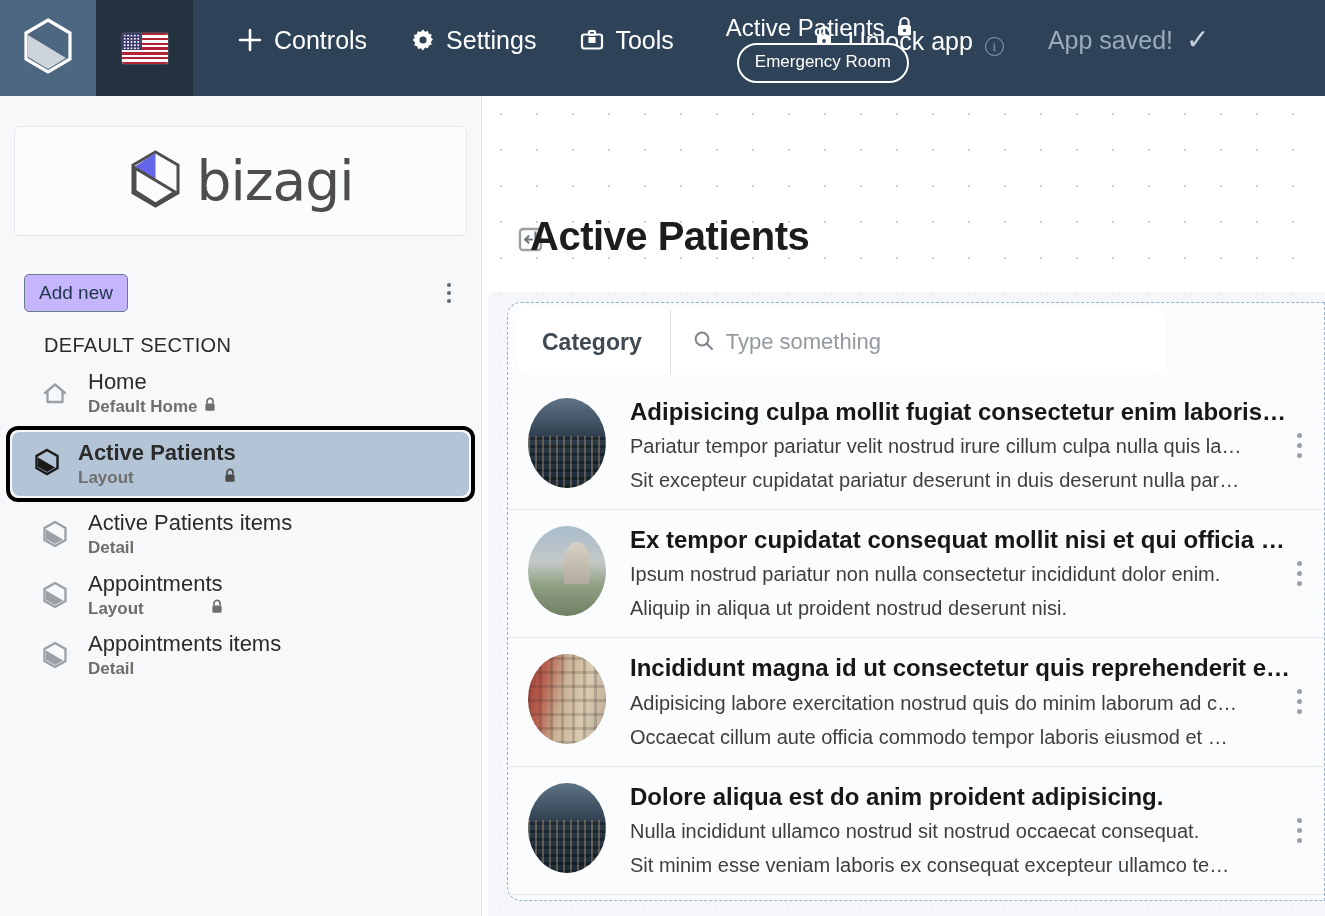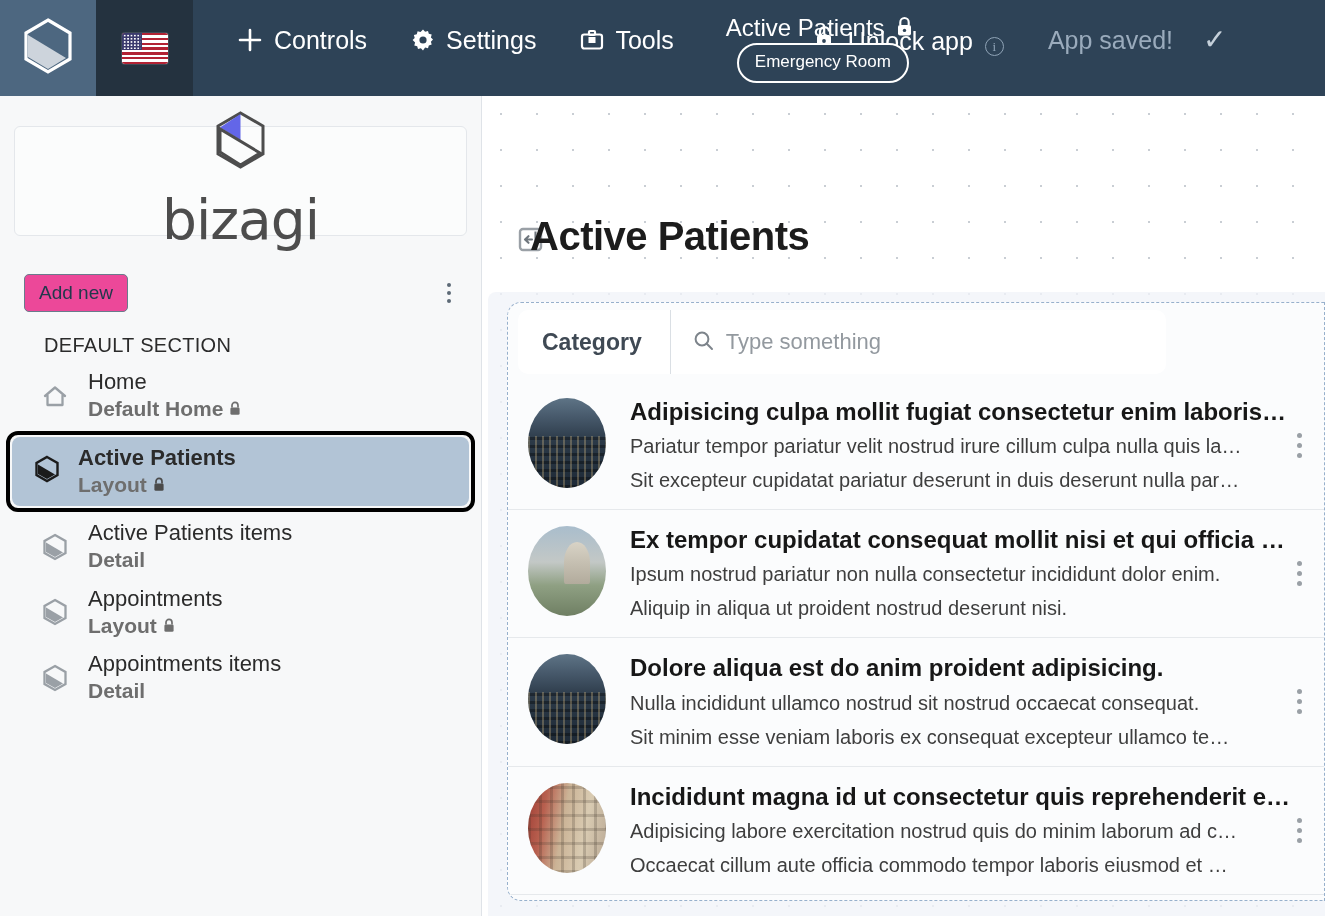--- a/index.html
+++ b/index.html
@@ -111,21 +111,21 @@
   }
   .info-icon {
     display: inline-flex; align-items: center; justify-content: center;
     width: 19px; height: 19px;
     border: 1.6px solid #8fa3b6;
     border-radius: 50%;
     color: #8fa3b6; font-size: 13px; line-height: 1;
     font-family: "Liberation Serif", serif;
   }
   .saved {
-    display: flex; align-items: center; gap: 30px;
+    display: flex; align-items: center; gap: 13px;
     color: #9aabbc; font-size: 25px;
     margin-left: 44px;
     margin-right: 10px;
     white-space: nowrap;
   }
   .check { color: #c5d0da; font-size: 28px; line-height: 1; }
 
   
   .sidebar {
     position: absolute; top: 96px; left: 0;
@@ -135,35 +135,34 @@
     overflow: hidden;
   }
   .logo-box {
     margin: 30px 14px 0 14px;
     height: 110px;
     border: 1px solid #e4e7eb;
     border-radius: 6px;
     background: #fbfcfc;
     display: flex; align-items: center; justify-content: center;
     gap: 14px;
-    flex-direction: column;
   }
   .bizagi-word {
     font-size: 55px; color: #4d4d4d; letter-spacing: -1px;
     font-family: "DejaVu Sans", sans-serif; font-weight: 400;
   }
 
   .addnew-row {
     display: flex; align-items: center; justify-content: space-between;
     margin: 38px 22px 0 24px;
   }
   .addnew-btn {
     border: 1px solid #6a7b8c;
     border-radius: 5px;
-    background: #ec4899;
+    background: #c4b5fd;
     color: #22384c;
     font-size: 19px;
     padding: 7px 14px;
     cursor: pointer;
     font-family: "Liberation Sans", sans-serif;
   }
   .kebab {
     display: flex; flex-direction: column; gap: 4px;
     padding: 6px 8px; cursor: pointer;
   }
@@ -179,23 +178,24 @@
     display: flex; align-items: center; gap: 18px;
     padding: 6px 18px 6px 28px;
     margin: 0 12px;
     border-radius: 6px;
     cursor: pointer;
     min-height: 54px;
   }
   .nav-item .ico { width: 30px; display: flex; align-items: center; justify-content: center; flex: 0 0 30px; }
   .nav-title { font-size: 22px; color: #2b2b2b; line-height: 1.15; text-align: center; }
   .nav-sub {
-    font-size: 21px; color: #6e6e6e; font-weight: bold;
+    font-size: 17px; color: #6e6e6e; font-weight: bold;
     display: flex; align-items: center; gap: 6px; line-height: 1.25;
     margin-top: 2px;
+    justify-content: space-between;
   }
   .nav-selected-wrap {
     margin: 2px 6px;
     border: 4px solid #000000;
     border-radius: 12px;
     padding: 2px;
   }
   .nav-selected {
     background: #b2c4d6;
     border-radius: 8px;
@@ -587,47 +587,47 @@
           <div class="row-line">Aliquip in aliqua ut proident nostrud deserunt nisi.</div>
         </div>
         <span class="row-kebab">
             <i></i>
             <i></i>
             <i></i>
           </span>
       </div>
 
       <div class="row">
+        <span class="thumb t-facade"></span>
+        <div class="row-text">
+          <div class="row-title">Incididunt magna id ut consectetur quis reprehenderit e…</div>
+          <div class="row-line">Adipisicing labore exercitation nostrud quis do minim laborum ad c…</div>
+          <div class="row-line">Occaecat cillum aute officia commodo tempor laboris eiusmod et …</div>
+        </div>
+        <span class="row-kebab">
+            <i></i>
+            <i></i>
+            <i></i>
+          </span>
+      </div>
+
+      <div class="row">
         <span class="thumb t-city"></span>
         <div class="row-text">
           <div class="row-title">Dolore aliqua est do anim proident adipisicing.</div>
           <div class="row-line">Nulla incididunt ullamco nostrud sit nostrud occaecat consequat.</div>
           <div class="row-line">Sit minim esse veniam laboris ex consequat excepteur ullamco te…</div>
         </div>
         <span class="row-kebab">
             <i></i>
             <i></i>
             <i></i>
           </span>
       </div>
 
       <div class="row">
-        <span class="thumb t-facade"></span>
-        <div class="row-text">
-          <div class="row-title">Incididunt magna id ut consectetur quis reprehenderit e…</div>
-          <div class="row-line">Adipisicing labore exercitation nostrud quis do minim laborum ad c…</div>
-          <div class="row-line">Occaecat cillum aute officia commodo tempor laboris eiusmod et …</div>
-        </div>
-        <span class="row-kebab">
-            <i></i>
-            <i></i>
-            <i></i>
-          </span>
-      </div>
-
-      <div class="row">
         
         
       </div>
 
     </div>
   </div>
 </div>
 
 </body></html>

